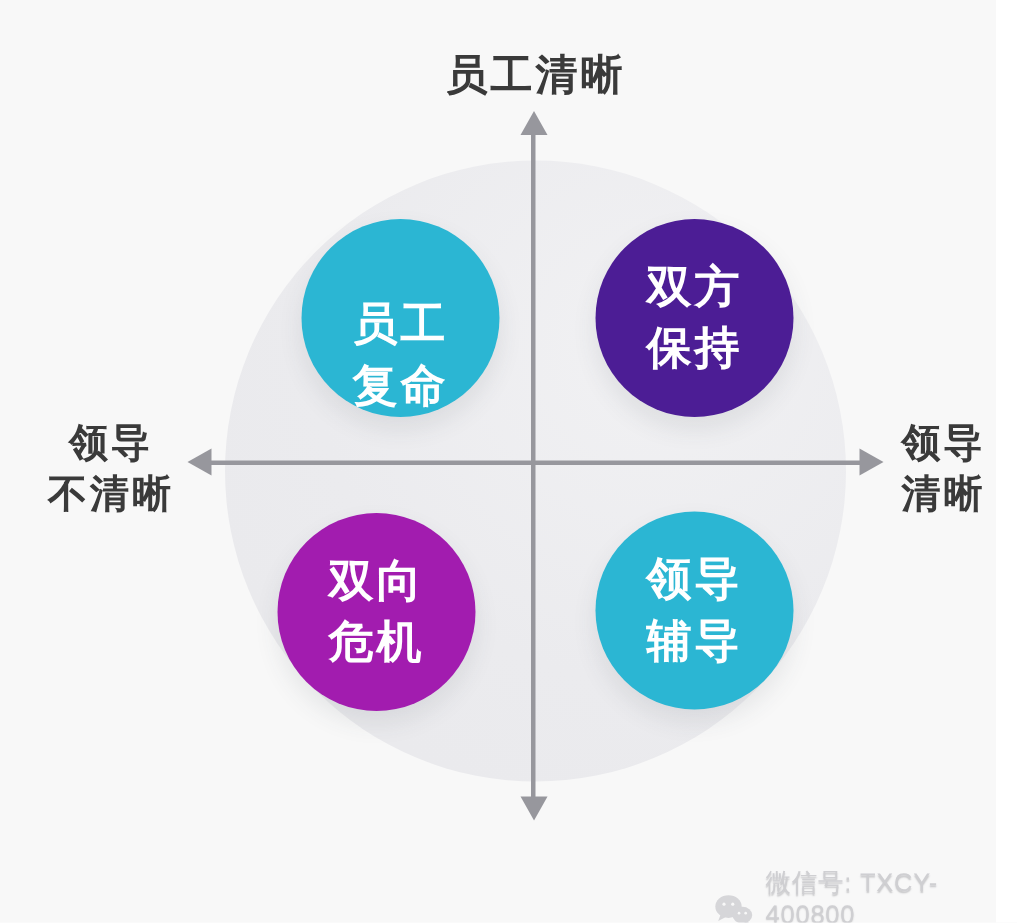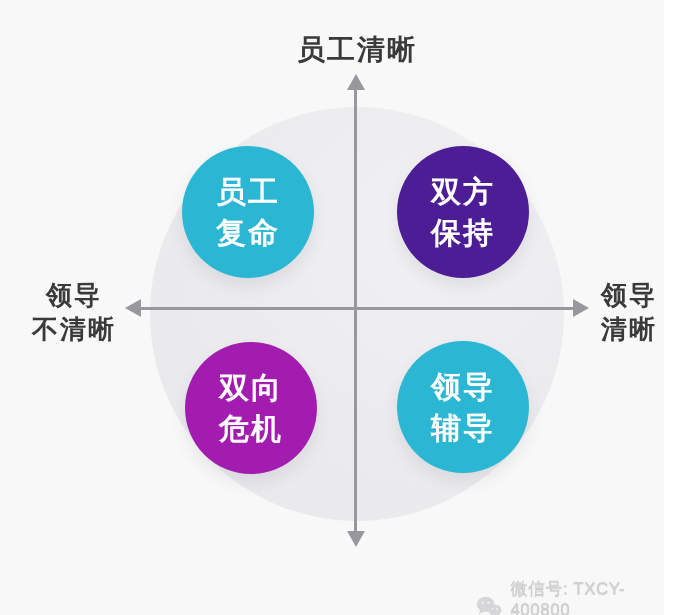--- a/index.html
+++ b/index.html
@@ -111,21 +111,21 @@
   }
   .q-circle .q-label {
     color: #ffffff;
     font-size: 30px;
     font-weight: 700;
     line-height: 41px;
     text-align: center;
     white-space: pre-line;
     letter-spacing: 2px;
   }
-  .q-circle.tl { left: 182px; top: 146px; }
+  .q-circle.tl { left: 201px; top: 146px; align-items: flex-end; }
   .q-circle.tr { left: 397px; top: 146px; }
   .q-circle.bl { left: 185px; top: 342px; }
   .q-circle.br { left: 397px; top: 341px; }
   
   .watermark {
     position: absolute;
     left: 476px;
     top: 577px;
     display: flex;
     align-items: flex-end;

